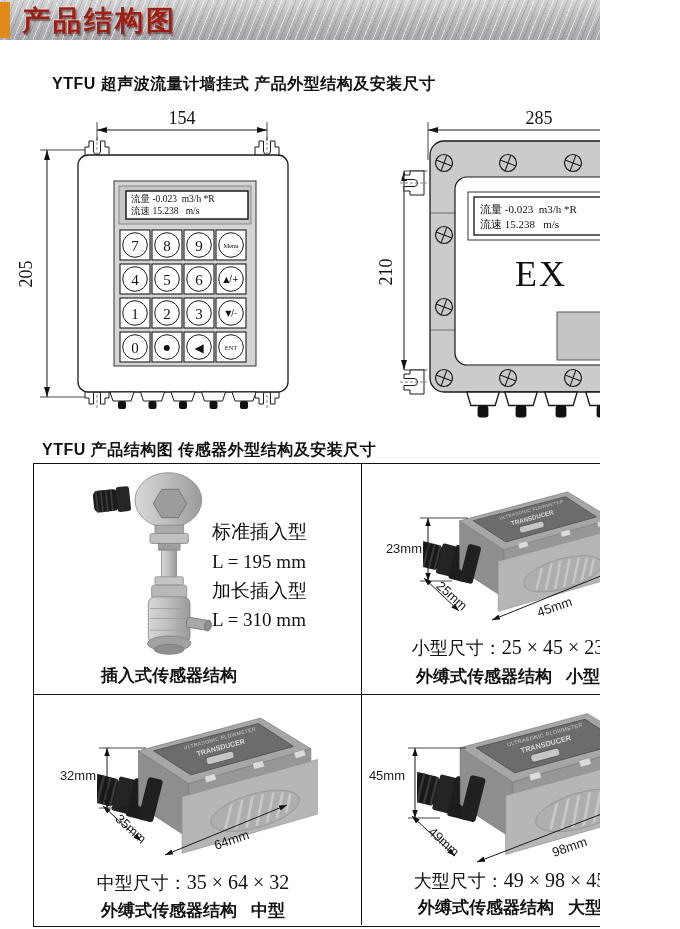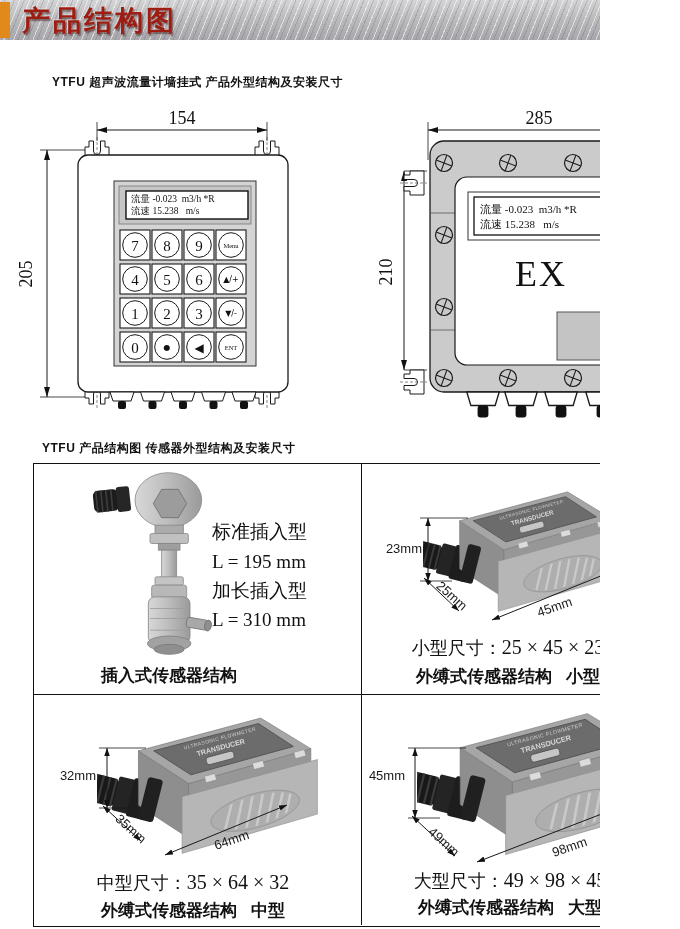--- a/index.html
+++ b/index.html
@@ -14,21 +14,21 @@
       repeating-linear-gradient(112deg, rgba(255,255,255,.55) 0 1px, rgba(255,255,255,0) 1px 4px,
         rgba(80,80,88,.22) 4px 5px, rgba(255,255,255,0) 5px 9px),
       linear-gradient(180deg,#d4d4d6 0%,#bcbcbf 45%,#a7a7ab 100%);
   }
   #accent-bar { position:absolute; left:0; top:2px; width:10px; height:36px; background:#e2891b; }
   #main-title {
     position:absolute; left:22px; top:2px; font-size:28px; font-weight:bold;
     color:#9e1d13; letter-spacing:3px;
     text-shadow:-1px -1px 0 rgba(255,255,255,.35), 1.5px 1.5px 1.5px rgba(50,10,10,.5);
   }
-  .sec-title { position:absolute; font-size:12px; font-weight:bold; color:#111; letter-spacing:.5px; white-space:nowrap; }
+  .sec-title { position:absolute; font-size:16px; font-weight:bold; color:#111; letter-spacing:.5px; white-space:nowrap; }
   #s1-title { left:52px; top:74px; }
   #s2-title { left:42px; top:440px; }
   
   .gridline { position:absolute; background:transparent; }
   #grid-outer { left:33px; top:463px; width:638px; height:462px; border:1.6px solid #111; }
   #grid-v { left:361px; top:463px; width:0; height:462px; border-left:1.6px solid #111; }
   #grid-h { left:33px; top:694px; width:638px; height:0; border-top:1.6px solid #111; }
   svg { position:absolute; overflow:visible; }
   
   text { fill:#111; }

